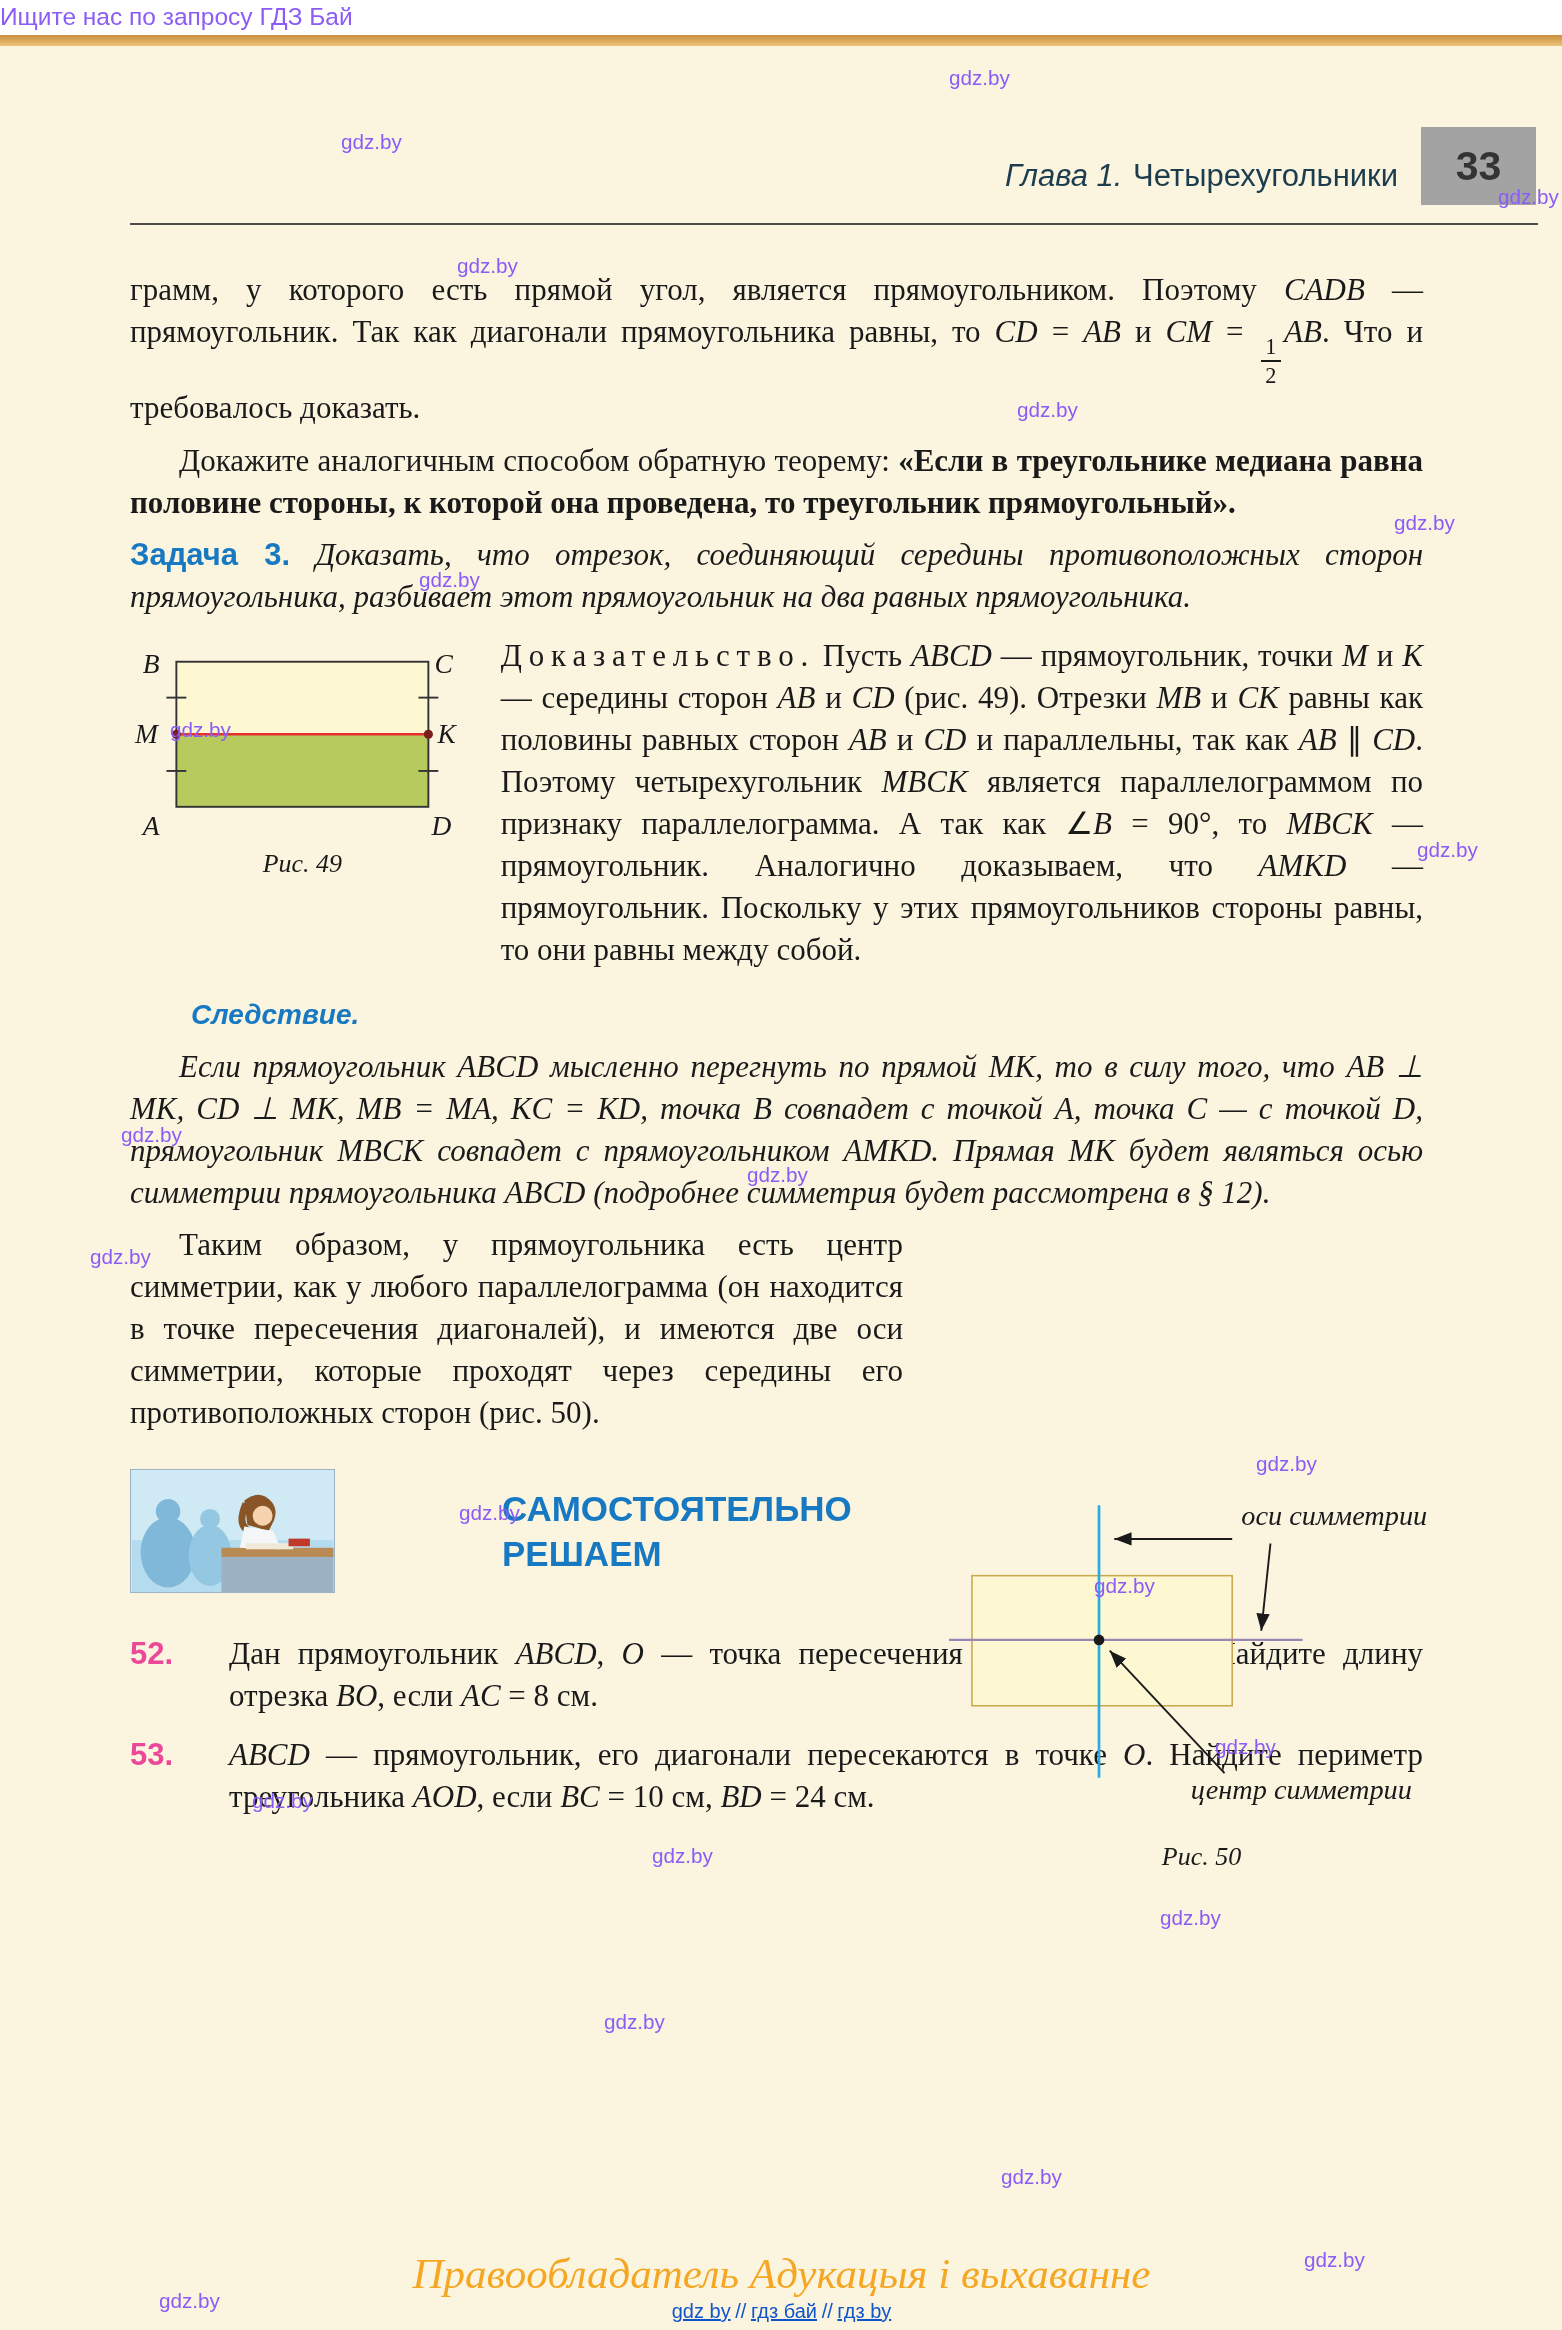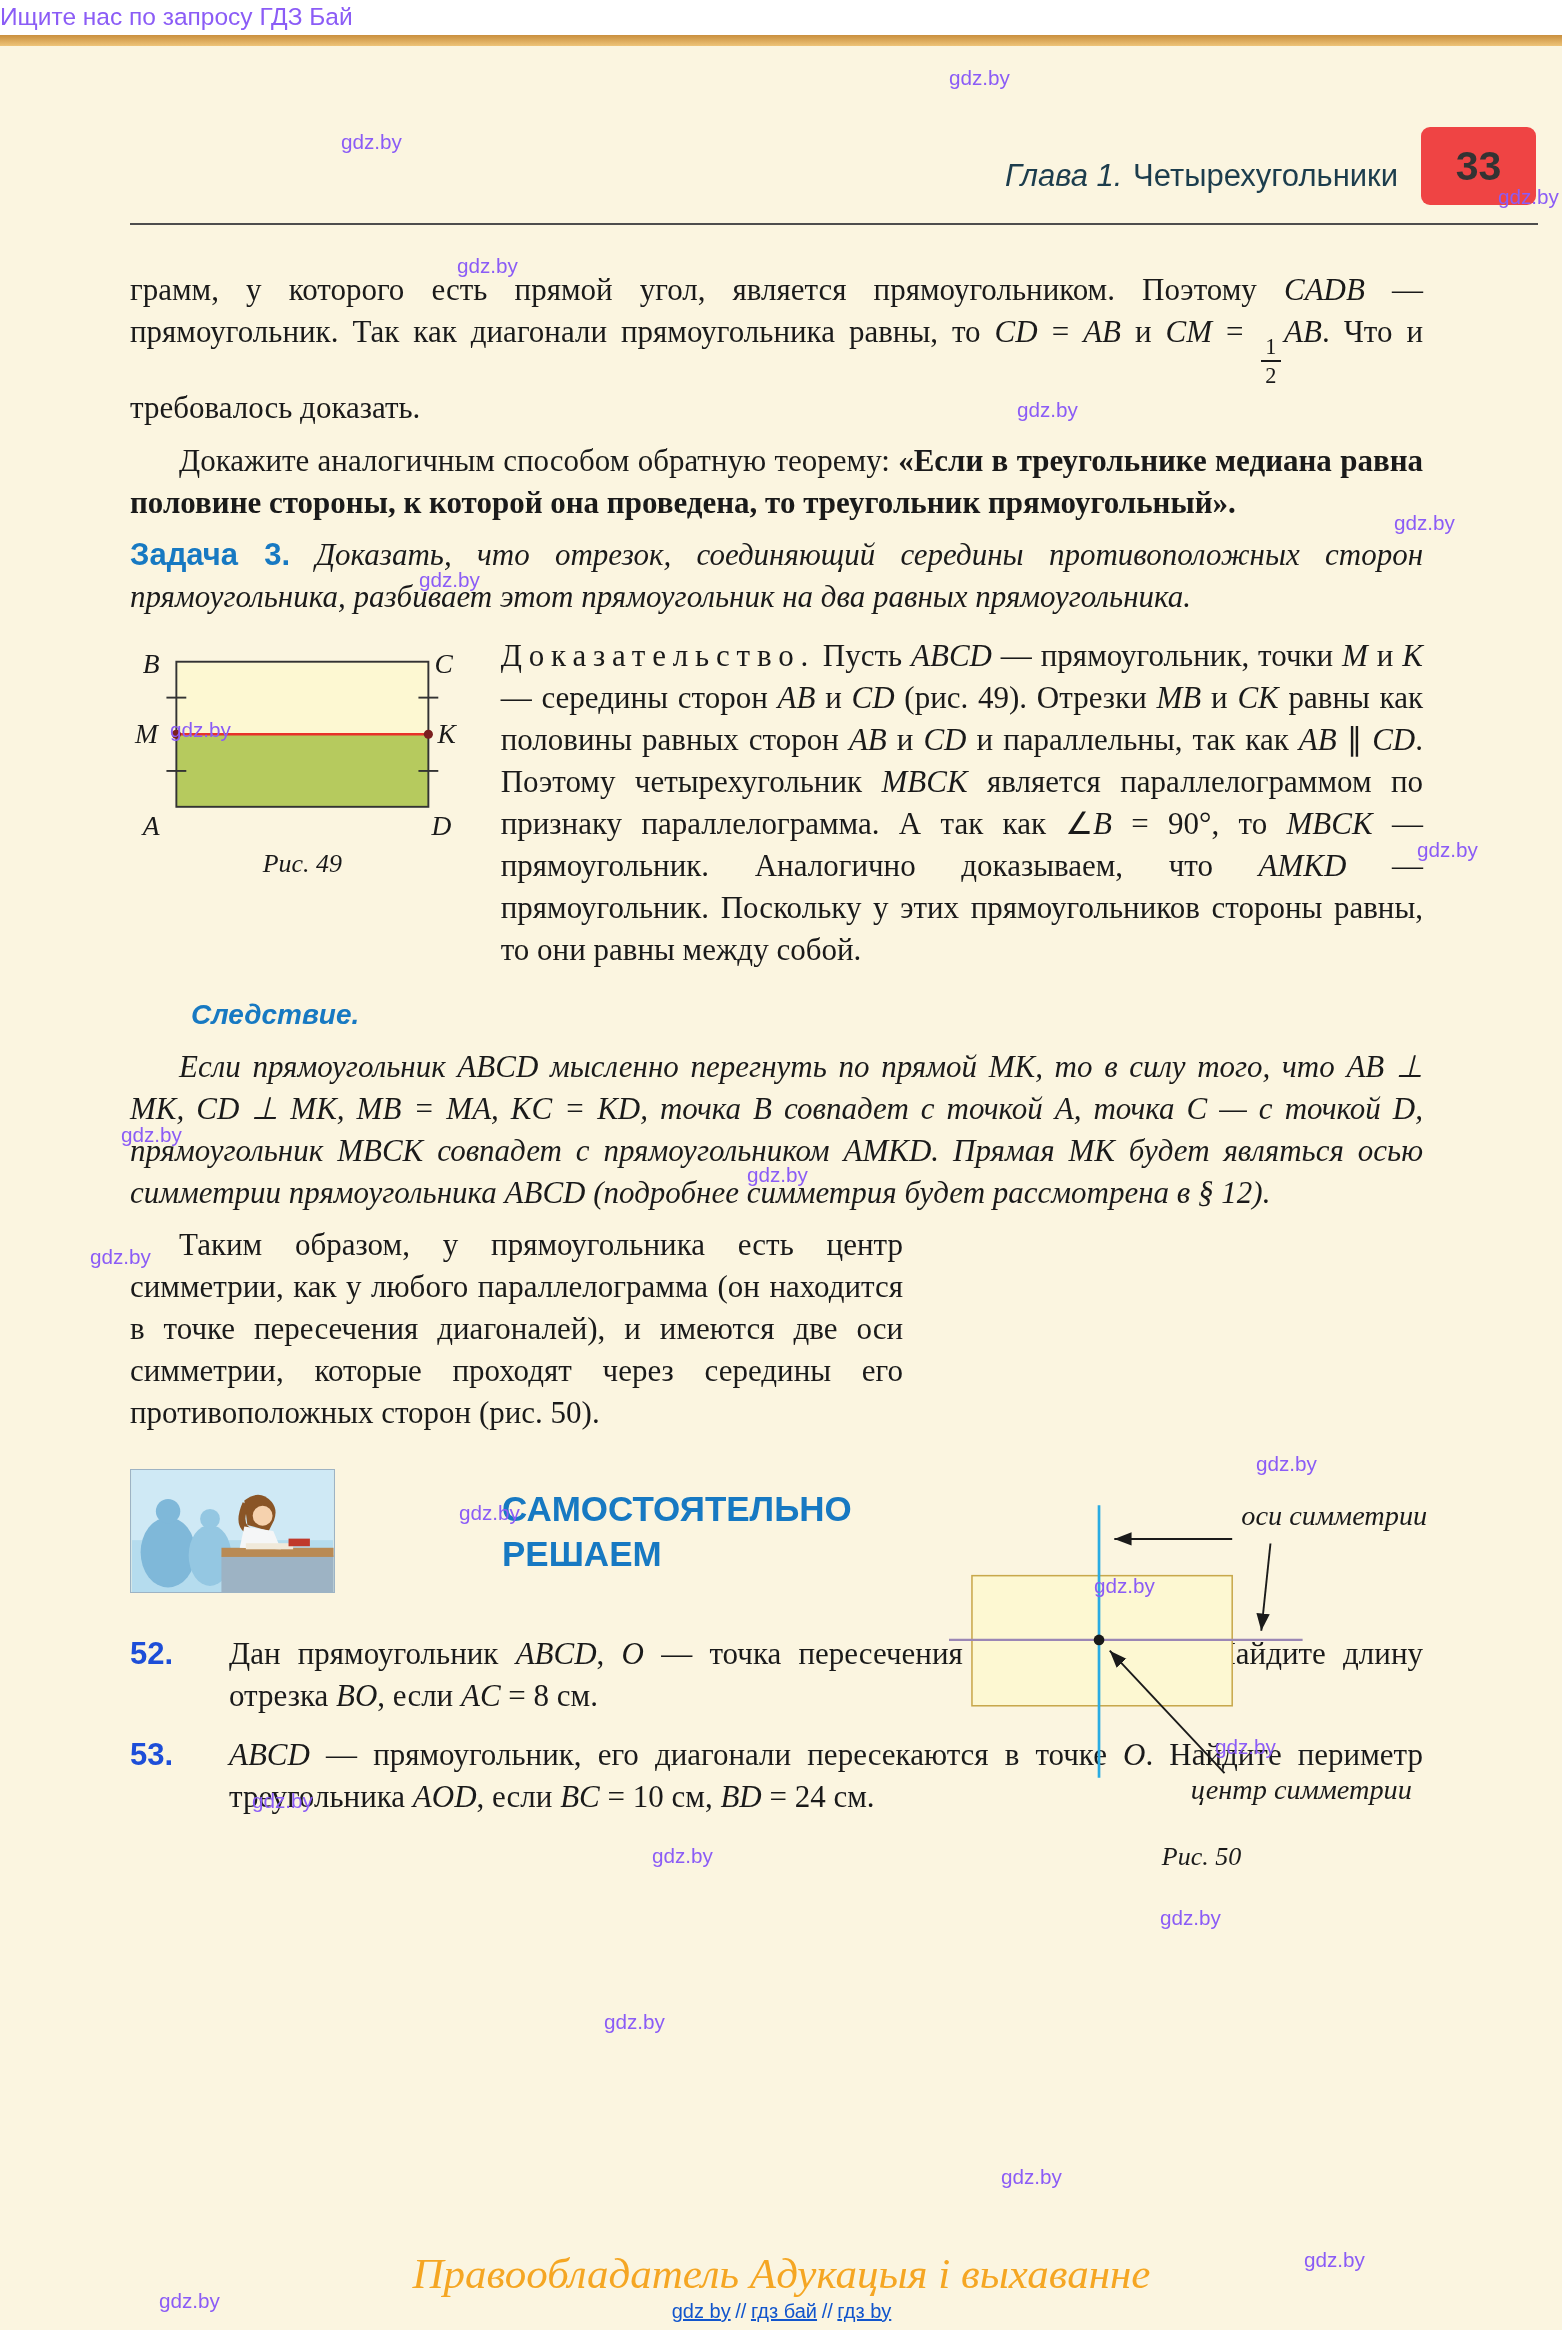--- a/index.html
+++ b/index.html
@@ -9,23 +9,23 @@
   .banner{position:absolute;top:3.1px;left:0;width:100%;text-align:left;
           font-family:"Liberation Sans",sans-serif;font-size:24.5px;color:#8b5cf6;}
   
   .page{position:absolute;top:35px;left:0;right:0;bottom:0;background:#fbf5e0;}
   .topstrip{position:absolute;top:35px;left:0;width:100%;height:10.7px;
             background:linear-gradient(#c98f3e,#eec479);}
   
   .chapter-header{position:absolute;top:158px;right:165px;
                   font-family:"Liberation Sans",sans-serif;font-weight:normal;font-size:31px;color:#1c3d4d;}
   .chapter-header .chap{font-style:italic;margin-right:10.7px;}
-  .pagenum-box{position:absolute;left:1421px;top:127px;width:115px;height:78px;background:#ef4444;
+  .pagenum-box{position:absolute;left:1421px;top:127px;width:115px;height:78px;background:#a3a3a3;
                display:flex;align-items:center;justify-content:center;
-               font-family:"Liberation Sans",sans-serif;font-weight:bold;font-size:41px;color:#333333;border-radius:9px;}
+               font-family:"Liberation Sans",sans-serif;font-weight:bold;font-size:41px;color:#333333;}
   .rule{position:absolute;top:223px;left:130px;width:1408px;height:2.3px;background:#4d4d4d;}
   
   .content{position:absolute;top:269px;left:130px;width:1293px;font-size:31px;line-height:42px;
            text-align:justify;hyphens:auto;}
   .content p{margin:0 0 10.7px 0;}
   .indent{text-indent:49px;}
   i, .it{font-style:italic;}
   .frac{display:inline-flex;flex-direction:column;align-items:center;vertical-align:-0.55em;
         line-height:1.05;font-size:0.72em;font-style:normal;margin:0 3.1px;}
   .frac .num{border-bottom:2.3px solid #1a1a1a;padding:0 4.6px 1.5px;}
@@ -44,21 +44,21 @@
   .fig50{position:absolute;left:949px;top:1493px;width:597px;height:398px;}
   
   .bottom-row{display:flex;align-items:center;margin-top:35px;}
   .girl{flex:0 0 203px;height:122px;border:0.8px solid #9db3c4;}
   .solve-heading{margin-left:167px;font-family:"Liberation Sans",sans-serif;font-weight:bold;
                  color:#1779c2;font-size:35px;line-height:1.3;}
   
   .problems{margin-top:40px;}
   .problem{display:flex;margin-bottom:17px;}
   .pnum{flex:0 0 99px;font-family:"Liberation Sans",sans-serif;font-weight:bold;
-        color:#1d4ed8;font-size:31px;}
+        color:#ec4899;font-size:31px;}
   .ptext{flex:1;text-align:justify;}
   
   .footer{position:absolute;top:2249px;left:0;width:100%;text-align:center;font-style:italic;
           color:#f5a623;font-size:43px;}
   .links{position:absolute;top:2300px;left:0;width:100%;text-align:center;
          font-family:"Liberation Sans",sans-serif;font-size:20px;color:#1155cc;}
   .links a{color:#1155cc;text-decoration:underline;margin:0 4.6px;cursor:pointer;}
   .links .sep{color:#1155cc;}
   
   .wm{position:absolute;font-family:"Liberation Sans",sans-serif;font-size:20.7px;color:#8b5cf6;}

